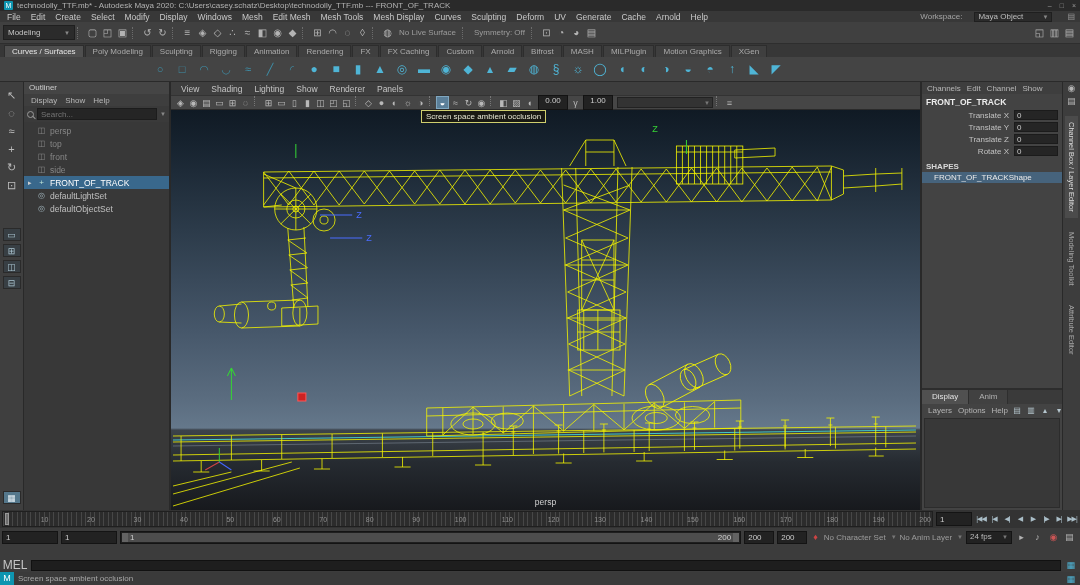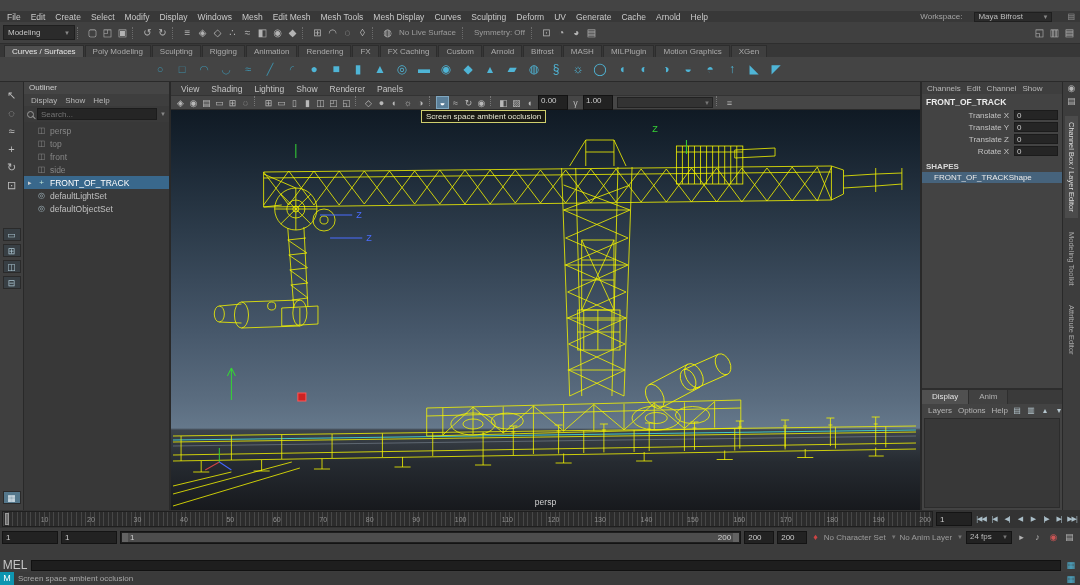--- a/index.html
+++ b/index.html
@@ -84,21 +84,21 @@
   
   .viewport{flex:1;display:flex;flex-direction:column;border-right:2px solid #292929;min-width:0;background:#5eead4}
   .vp-menus{height:13px;display:flex;align-items:center;background:#3e3e3e;font-size:8.5px;color:#c5c5c5;padding:0 4px}
   .vp-menu{padding:0 6px}
   .vp-toolbar{height:15px;display:flex;align-items:center;background:#464646;border-top:1px solid #333;
     border-bottom:1px solid #2b2b2b;padding:0 3px;gap:1px}
   .tbi{width:13px;height:13px;display:flex;align-items:center;justify-content:center;font-size:9px;color:#b8b8b8;flex:0 0 auto}
   .tbi.sep{width:5px;height:10px;border-left:1px dotted #777;color:transparent;margin:0 2px}
   .tbi.hl{background:#5b7f99;border:1px solid #7fa7c0;color:#fff}
   .vp-field{width:30px;height:15px;background:#222;border:1px solid #131313;color:#ccc;
-    font-size:8px;text-align:left;padding:0 2px;line-height:10px;flex:0 0 auto}
+    font-size:8px;text-align:center;padding:0 2px;line-height:10px;flex:0 0 auto}
   .vp-dd{width:96px;height:11px;background:#333;border:1px solid #222;margin-left:3px;
     display:flex;align-items:center;flex:0 0 auto}
   .vp-dd .car{margin-left:auto;font-size:6px;color:#777;padding-right:2px}
   .vp-canvas{flex:1;position:relative;overflow:hidden;
     background:linear-gradient(180deg,#101a24 0%,#16222e 8%,#2c3b4a 30%,#46576a 55%,
       #5a6c7f 72%,#65788b 79.5%,#3c434b 80%,#262b31 88%,#17191d 100%)}
   .vp-canvas svg{position:absolute;inset:0;width:100%;height:100%}
   .vp-tooltip{position:absolute;left:250px;top:0;background:#191913;border:1px solid #cfcf6e;
     color:#e6e6d2;font-size:8px;padding:1px 4px;white-space:nowrap;z-index:5}
   .vp-cam{position:absolute;bottom:3px;left:50%;transform:translateX(-50%);font-size:8.5px;color:#d2d2d2}
@@ -182,20 +182,29 @@
     text-align:center;flex:0 0 auto}
   .hl-text{font-size:8px;color:#a8a8a8}
   .hl-icon{margin-left:auto;width:14px;text-align:center;font-size:9px;color:#4fb5d6}
   .car{font-style:normal}
 </style>
 </head>
 <body>
 
 <div id="root">
 
+  <div class="titlebar">
+    <span class="m-logo">M</span>
+    <span>technodolly_TTF.mb* - Autodesk Maya 2020: C:\Users\casey.schatz\Desktop\technodolly_TTF.mb --- FRONT_OF_TRACK</span>
+    <span class="win-controls">
+        <span>–</span>
+        <span>□</span>
+        <span>×</span>
+      </span>
+  </div>
 
   <div class="menubar">
     <span class="menu-items">
         <span class="menu-item">File</span>
         <span class="menu-item">Edit</span>
         <span class="menu-item">Create</span>
         <span class="menu-item">Select</span>
         <span class="menu-item">Modify</span>
         <span class="menu-item">Display</span>
         <span class="menu-item">Windows</span>
@@ -208,21 +217,21 @@
         <span class="menu-item">Deform</span>
         <span class="menu-item">UV</span>
         <span class="menu-item">Generate</span>
         <span class="menu-item">Cache</span>
         <span class="menu-item">Arnold</span>
         <span class="menu-item">Help</span>
       </span>
     <span class="workspace">
       <span>Workspace:</span>
       <span class="ws-dd">
-          <span>Maya Bifrost</span>
+          <span>Maya Object</span>
           <span class="car">▼</span>
         </span>
       <span class="ws-gear">▤</span>
     </span>
   </div>
 
   <div class="statusline">
     <span class="mode-dd">
         <span>Modeling</span>
         <span class="car">▼</span>

